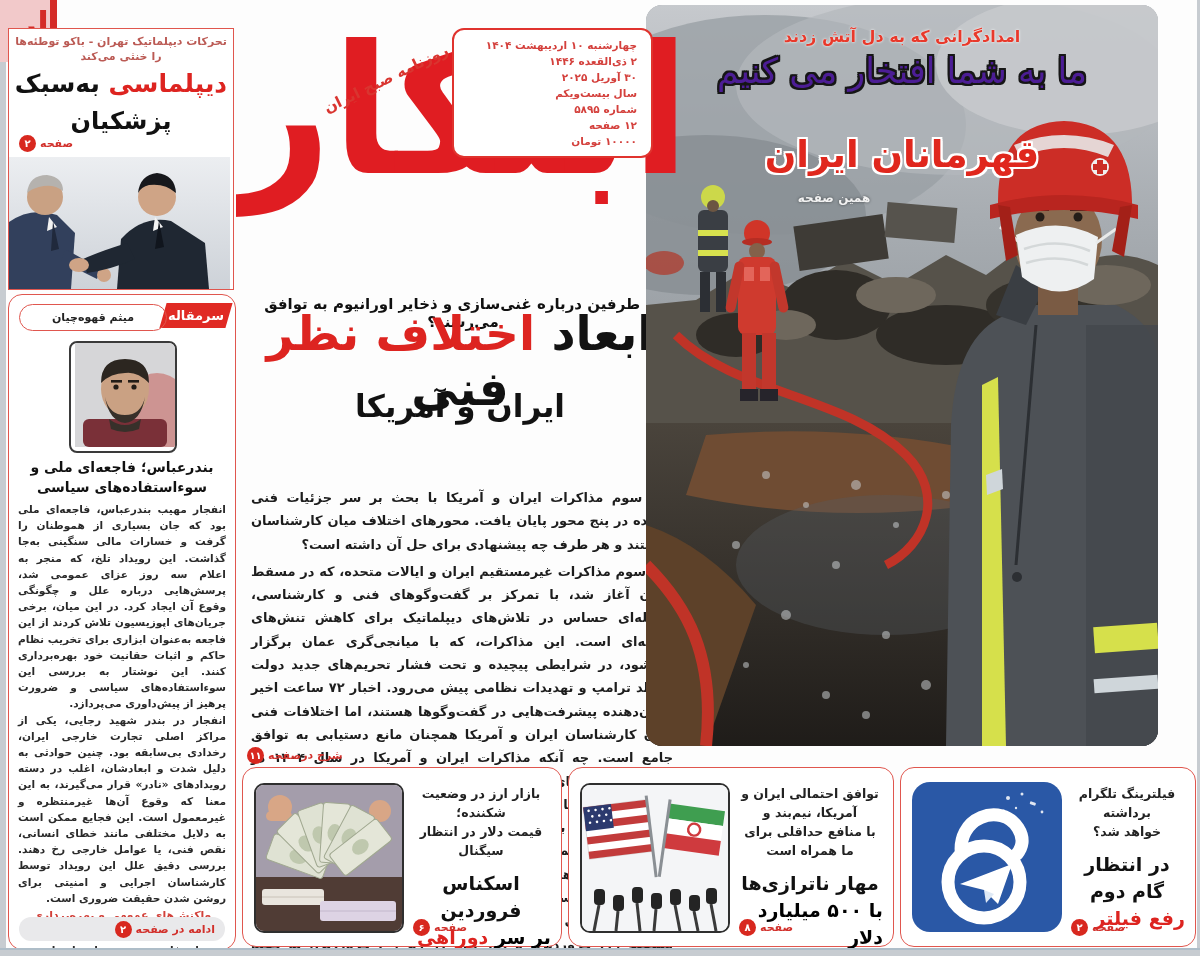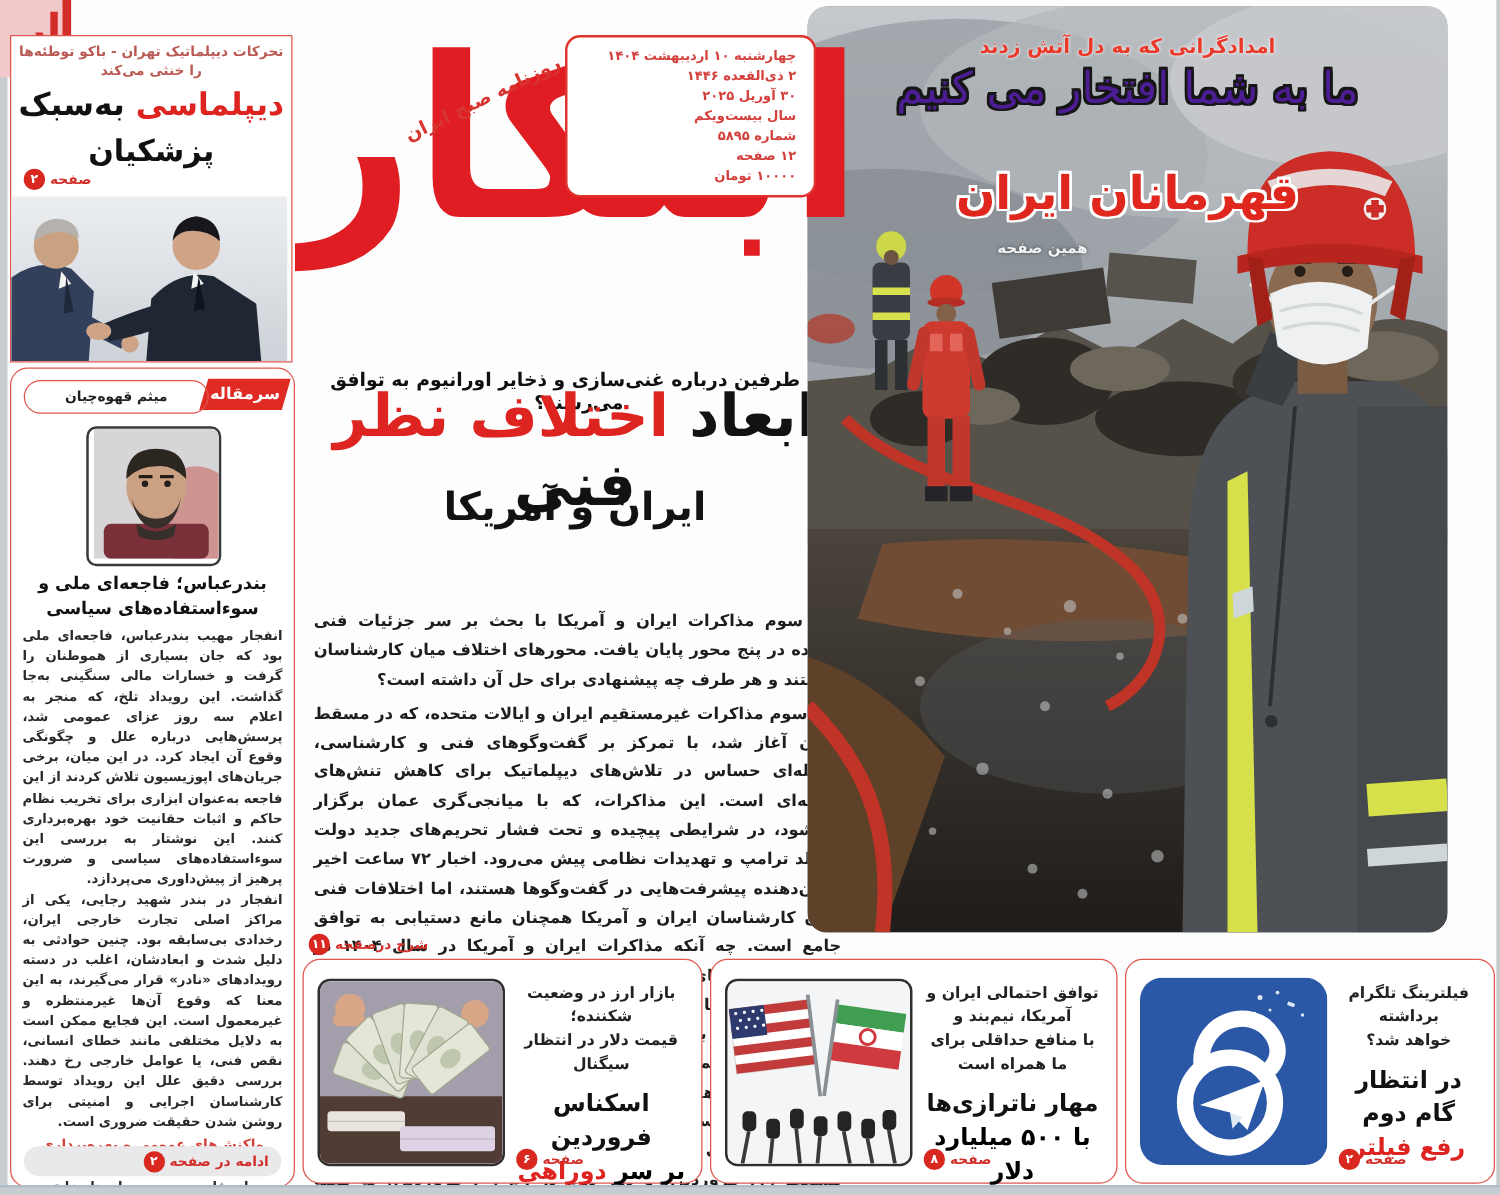--- a/index.html
+++ b/index.html
@@ -76,21 +76,21 @@
   .ph-note{position:absolute;top:186px;left:128px;width:120px;text-align:center;font-size:12px;
            font-weight:bold;color:#f2f2f2;text-shadow:0 0 3px rgba(0,0,0,.55);}
   
   .bbox{top:767px;height:178px;border:1.5px solid #e0564e;border-radius:14px;background:#fff;position:absolute;}
   .bbox .photo{position:absolute;left:11px;top:15px;width:146px;height:146px;border:2px solid #2f2f2f;
                border-radius:10px;overflow:hidden;background:#fff;}
   .bbox .photo.noborder{border:none;width:150px;height:150px;top:14px;border-radius:14px;}
   .bbox .txt{position:absolute;left:168px;right:10px;top:16px;bottom:8px;direction:rtl;text-align:center;}
   .bbox .k{font-size:12.5px;font-weight:bold;color:#222;line-height:19px;}
   .bbox .h{font-size:19px;font-weight:bold;color:#111;margin-top:10px;line-height:27px;}
-  .bbox .h2l{font-size:19px;font-weight:bold;line-height:27px;}
+  .bbox .h2l{font-size:19px;font-weight:bold;line-height:27px;text-align:right;}
   .bbox .badge-pos{position:absolute;left:2px;bottom:2px;}
   .b1{left:242px;width:318px;}
   .b2{left:568px;width:324px;}
   .b3{left:900px;width:294px;}
   
   .bottom-strip{left:0;top:948px;width:1200px;height:8px;background:#c7ccd1;border-top:2px solid #aebdc8;}
 </style>
 </head>
 <body>
 

